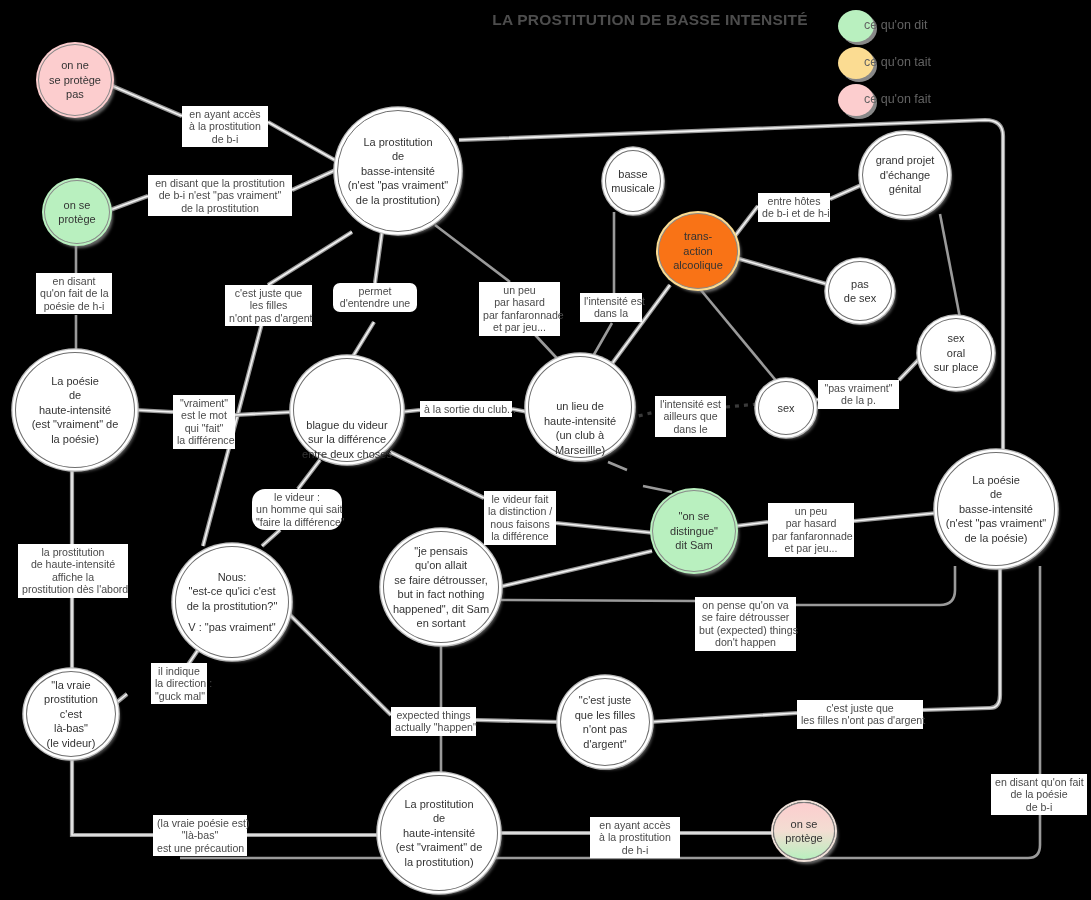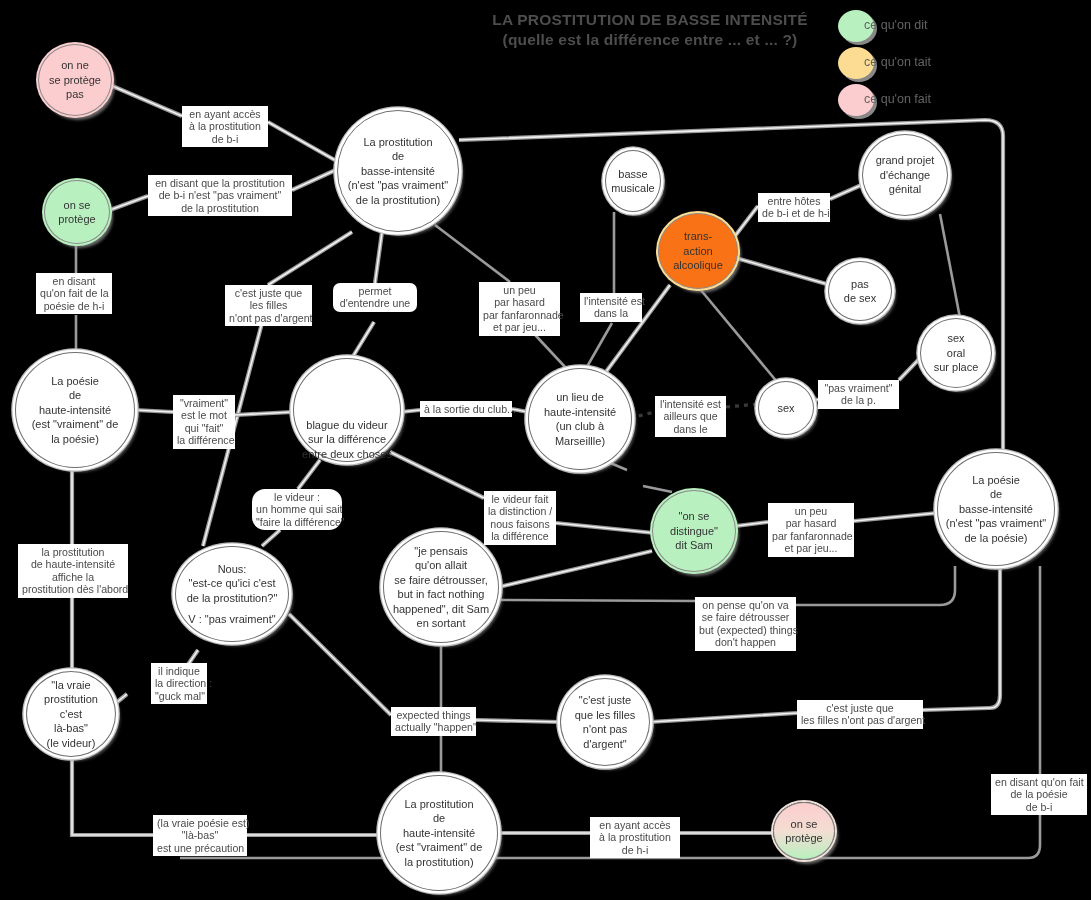--- a/index.html
+++ b/index.html
@@ -81,21 +81,20 @@
       <path d="M498,833 L590,833 M680,833 L773,833" fill="none" stroke="#f2f2f2" stroke-width="1.6"></path>
       <path d="M72,757 L72,835 L153,835 M247,835 L380,835" fill="none" stroke="#9a9a9a" stroke-width="4.2"></path>
       <path d="M72,757 L72,835 L153,835 M247,835 L380,835" fill="none" stroke="#f2f2f2" stroke-width="1.6"></path>
       <path d="M1040,566 L1040,774 M1040,812 L1040,845 Q1040,858 1028,858 L180,858" fill="none" stroke="#9a9a9a" stroke-width="2.6"></path>
       <path d="M459,140 L985,120 Q1003,120 1003,136 L1003,452" fill="none" stroke="#9a9a9a" stroke-width="4.2"></path>
       <path d="M459,140 L985,120 Q1003,120 1003,136 L1003,452" fill="none" stroke="#f2f2f2" stroke-width="1.6"></path>
     </svg>
 
   <div class="title" style="left:440px;top:10px;width:420px;">
     <div>LA PROSTITUTION DE BASSE INTENSITÉ</div>
-    <div>(quelle est la différence entre ... et ... ?)</div>
   </div>
 
   <div id="legend">
       <div class="legend-dot" style="left: 838px; top: 10px; background: rgb(185, 240, 191);"></div>
       <div class="legend-txt" style="left: 864px; top: 18px;">ce qu'on dit</div>
       <div class="legend-dot" style="left: 838px; top: 47px; background: rgb(251, 220, 146);"></div>
       <div class="legend-txt" style="left: 864px; top: 55px;">ce qu'on tait</div>
       <div class="legend-dot" style="left: 838px; top: 84px; background: rgb(252, 205, 206);"></div>
       <div class="legend-txt" style="left: 864px; top: 92px;">ce qu'on fait</div>
     </div>
@@ -165,21 +164,21 @@
           <div>la poésie)</div>
         </div>
       </div>
       <div class="node n-white" style="left: 293px; top: 358px; width: 108px; height: 104px; align-items: flex-end;">
         <div class="inner">
           <div>blague du videur</div>
           <div>sur la différence</div>
           <div>entre deux choses</div>
         </div>
       </div>
-      <div class="node n-white" style="left: 528px; top: 368px; width: 104px; height: 102px;">
+      <div class="node n-white" style="left: 528px; top: 356px; width: 104px; height: 102px; align-items: flex-end;">
         <div class="inner">
           <div>un lieu de</div>
           <div>haute-intensité</div>
           <div>(un club à</div>
           <div>Marseillle)</div>
         </div>
       </div>
       <div class="node n-white" style="left: 758px; top: 381px; width: 56px; height: 54px;">
         <div class="inner">
           <div>sex</div>
@@ -204,21 +203,21 @@
       <div class="node n-white" style="left: 383px; top: 531px; width: 116px; height: 112px;">
         <div class="inner">
           <div>"je pensais</div>
           <div>qu'on allait</div>
           <div>se faire détrousser,</div>
           <div>but in fact nothing</div>
           <div>happened", dit Sam</div>
           <div>en sortant</div>
         </div>
       </div>
-      <div class="node n-white" style="left: 175px; top: 546px; width: 114px; height: 96px;">
+      <div class="node n-white" style="left: 175px; top: 546px; width: 114px; height: 112px;">
         <div class="inner">
           <div>Nous:</div>
           <div>"est-ce qu'ici c'est</div>
           <div>de la prostitution?"</div>
           <div style="height: 7px;"></div>
           <div>V : "pas vraiment"</div>
         </div>
       </div>
       <div class="node n-white" style="left: 26px; top: 671px; width: 90px; height: 86px;">
         <div class="inner">

